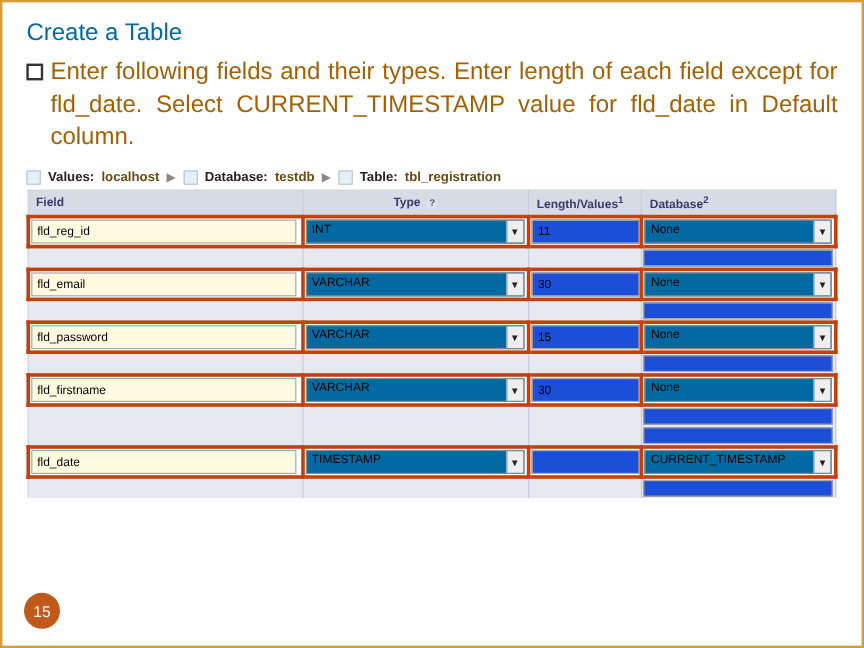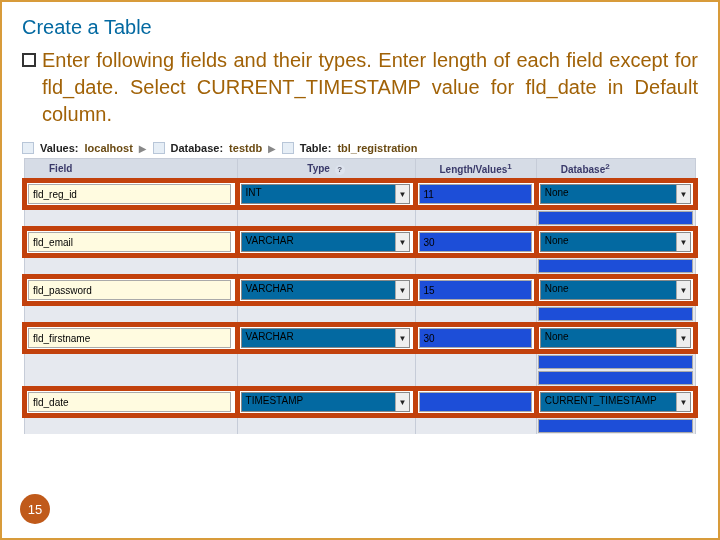--- a/index.html
+++ b/index.html
@@ -23,25 +23,25 @@
     display: inline-block;
   }
   .chev { color: #888; font-size: 10px; }
   .bold { font-weight: 700; color: #222; }
   .d-brown { color: #6a4a12; font-weight: 700; }
   .grid {
     width: 100%; border-collapse: collapse; font-size: 10px;
   }
   .grid tr.hdr td {
     background: #d6dce6; color: #3a3a6a; font-weight: 700;
-    border: 1px solid #c6ccd8; padding: 3px 24px; text-align: left;
+    border: 1px solid #c6ccd8; padding: 3px 6px; text-align: left;
   }
   .grid tr.hdr td.center { text-align: center; }
   .grid tr.datarow td {
-    border: 5px solid #c2410c; padding: 0; height: 22px; vertical-align: top;
+    border: 3px solid #c2410c; padding: 0; height: 22px; vertical-align: top;
   }
   .grid tr.spacer td {
     border-left: 1px solid #c6ccd8; border-right: 1px solid #c6ccd8;
     background: #e6e9ef; height: 16px; padding: 0;
   }
   .col-field { width: 34%; }
   .col-type { width: 28%; }
   .col-len { width: 14%; }
   .col-def { width: 24%; }
   .txtin {

